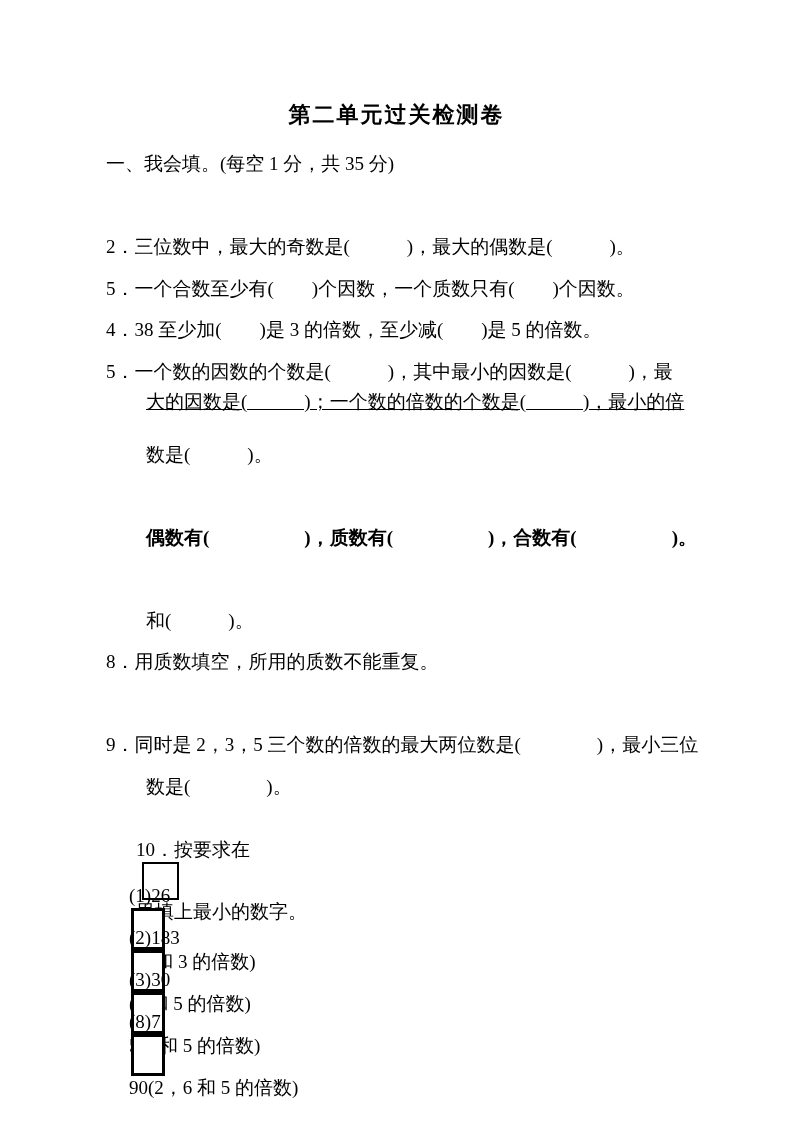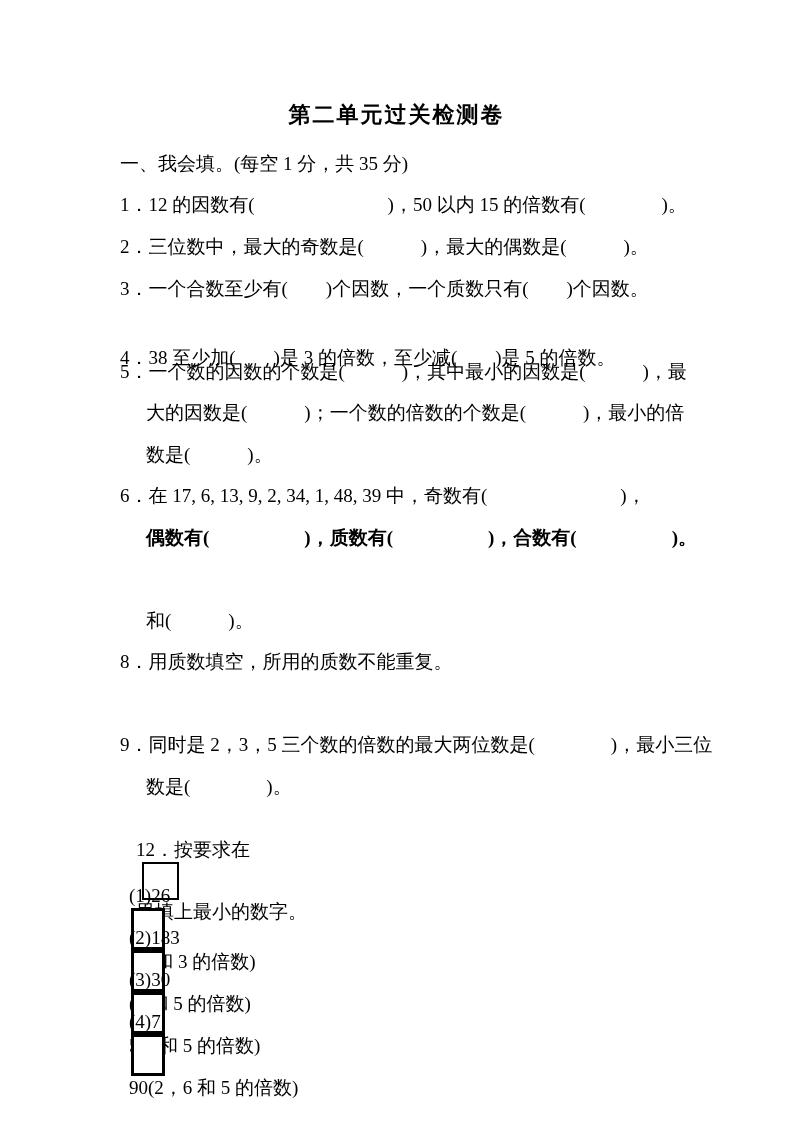--- a/index.html
+++ b/index.html
@@ -25,21 +25,21 @@
     width: 793px;
     text-align: center;
     font-family: "Liberation Sans", "DejaVu Sans", sans-serif;
     font-weight: bold;
     font-size: 22px;
     letter-spacing: 2px;
     white-space: pre;
   }
   .line {
     position: absolute;
-    left: 120px;
+    left: 106px;
     white-space: pre;
     line-height: 1.25;
   }
   .indent  { left: 146px; }
   .subline { left: 110px; }
   .sq {
     display: inline-block;
     vertical-align: middle;
     background: #fff;
   }
@@ -58,41 +58,39 @@
 </style>
 </head>
 <body>
 
 <div class="page">
 
   <div class="doc-title">第二单元过关检测卷</div>
 
   <div class="line" style="top:152px;">一、我会填。(每空 1 分，共 35 分)</div>
 
-  <div class="line" style="top:193px;">1．12 的因数有(　　　　　　　)，50 以内 15 的倍数有(　　　　)。</div>
   <div class="line" style="top:235px;">2．三位数中，最大的奇数是(　　　)，最大的偶数是(　　　)。</div>
-  <div class="line" style="top:277px;">3．一个合数至少有(　　)个因数，一个质数只有(　　)个因数。</div>
-  <div class="line" style="top:318px;margin-top:28px;">4．38 至少加(　　)是 3 的倍数，至少减(　　)是 5 的倍数。</div>
+  <div class="line" style="top:277px;">5．一个合数至少有(　　)个因数，一个质数只有(　　)个因数。</div>
+  <div class="line" style="top:318px;">4．38 至少加(　　)是 3 的倍数，至少减(　　)是 5 的倍数。</div>
 
   <div class="line" style="top:360px;text-align:right;">5．一个数的因数的个数是(　　　)，其中最小的因数是(　　　)，最</div>
-  <div class="line indent" style="top:401px;">大的因数是(　　　)；一个数的倍数的个数是(　　　)，最小的倍</div>
+  <div class="line indent" style="top:390px;text-decoration:underline;">大的因数是(　　　)；一个数的倍数的个数是(　　　)，最小的倍</div>
   <div class="line indent" style="top:443px;">数是(　　　)。</div>
 
-  <div class="line" style="top:484px;">6．在 17, 6, 13, 9, 2, 34, 1, 48, 39 中，奇数有(　　　　　　　)，</div>
   <div class="line indent" style="top:526px;font-weight:bold;">偶数有(　　　　　)，质数有(　　　　　)，合数有(　　　　　)。</div>
 
   <div class="line indent" style="top:609px;">和(　　　)。</div>
 
   <div class="line" style="top:650px;">8．用质数填空，所用的质数不能重复。</div>
 
   <div class="line" style="top:733px;text-align:right;">9．同时是 2，3，5 三个数的倍数的最大两位数是(　　　　)，最小三位</div>
   <div class="line indent" style="top:775px;">数是(　　　　)。</div>
 
   <div class="line" style="top:814px; left:117px;">
-    <span>12．按要求在</span>
+    <span>10．按要求在</span>
     <span class="sq sq-mid"></span>
     <span>里填上最小的数字。</span>
   </div>
 
   <div class="line subline" style="top:860px;">
     <span>(1)26</span>
     <span class="sq sq-sub"></span>
     <span> (2 和 3 的倍数)</span>
   </div>
 
@@ -102,18 +100,18 @@
     <span>(2 和 5 的倍数)</span>
   </div>
 
   <div class="line subline" style="top:944px;">
     <span>(3)30</span>
     <span class="sq sq-sub"></span>
     <span>5(3 和 5 的倍数)</span>
   </div>
 
   <div class="line subline" style="top:986px;">
-    <span>(4)7</span>
+    <span>(8)7</span>
     <span class="sq sq-sub"></span>
     <span>90(2，6 和 5 的倍数)</span>
   </div>
 
 </div>
 
 </body></html>

